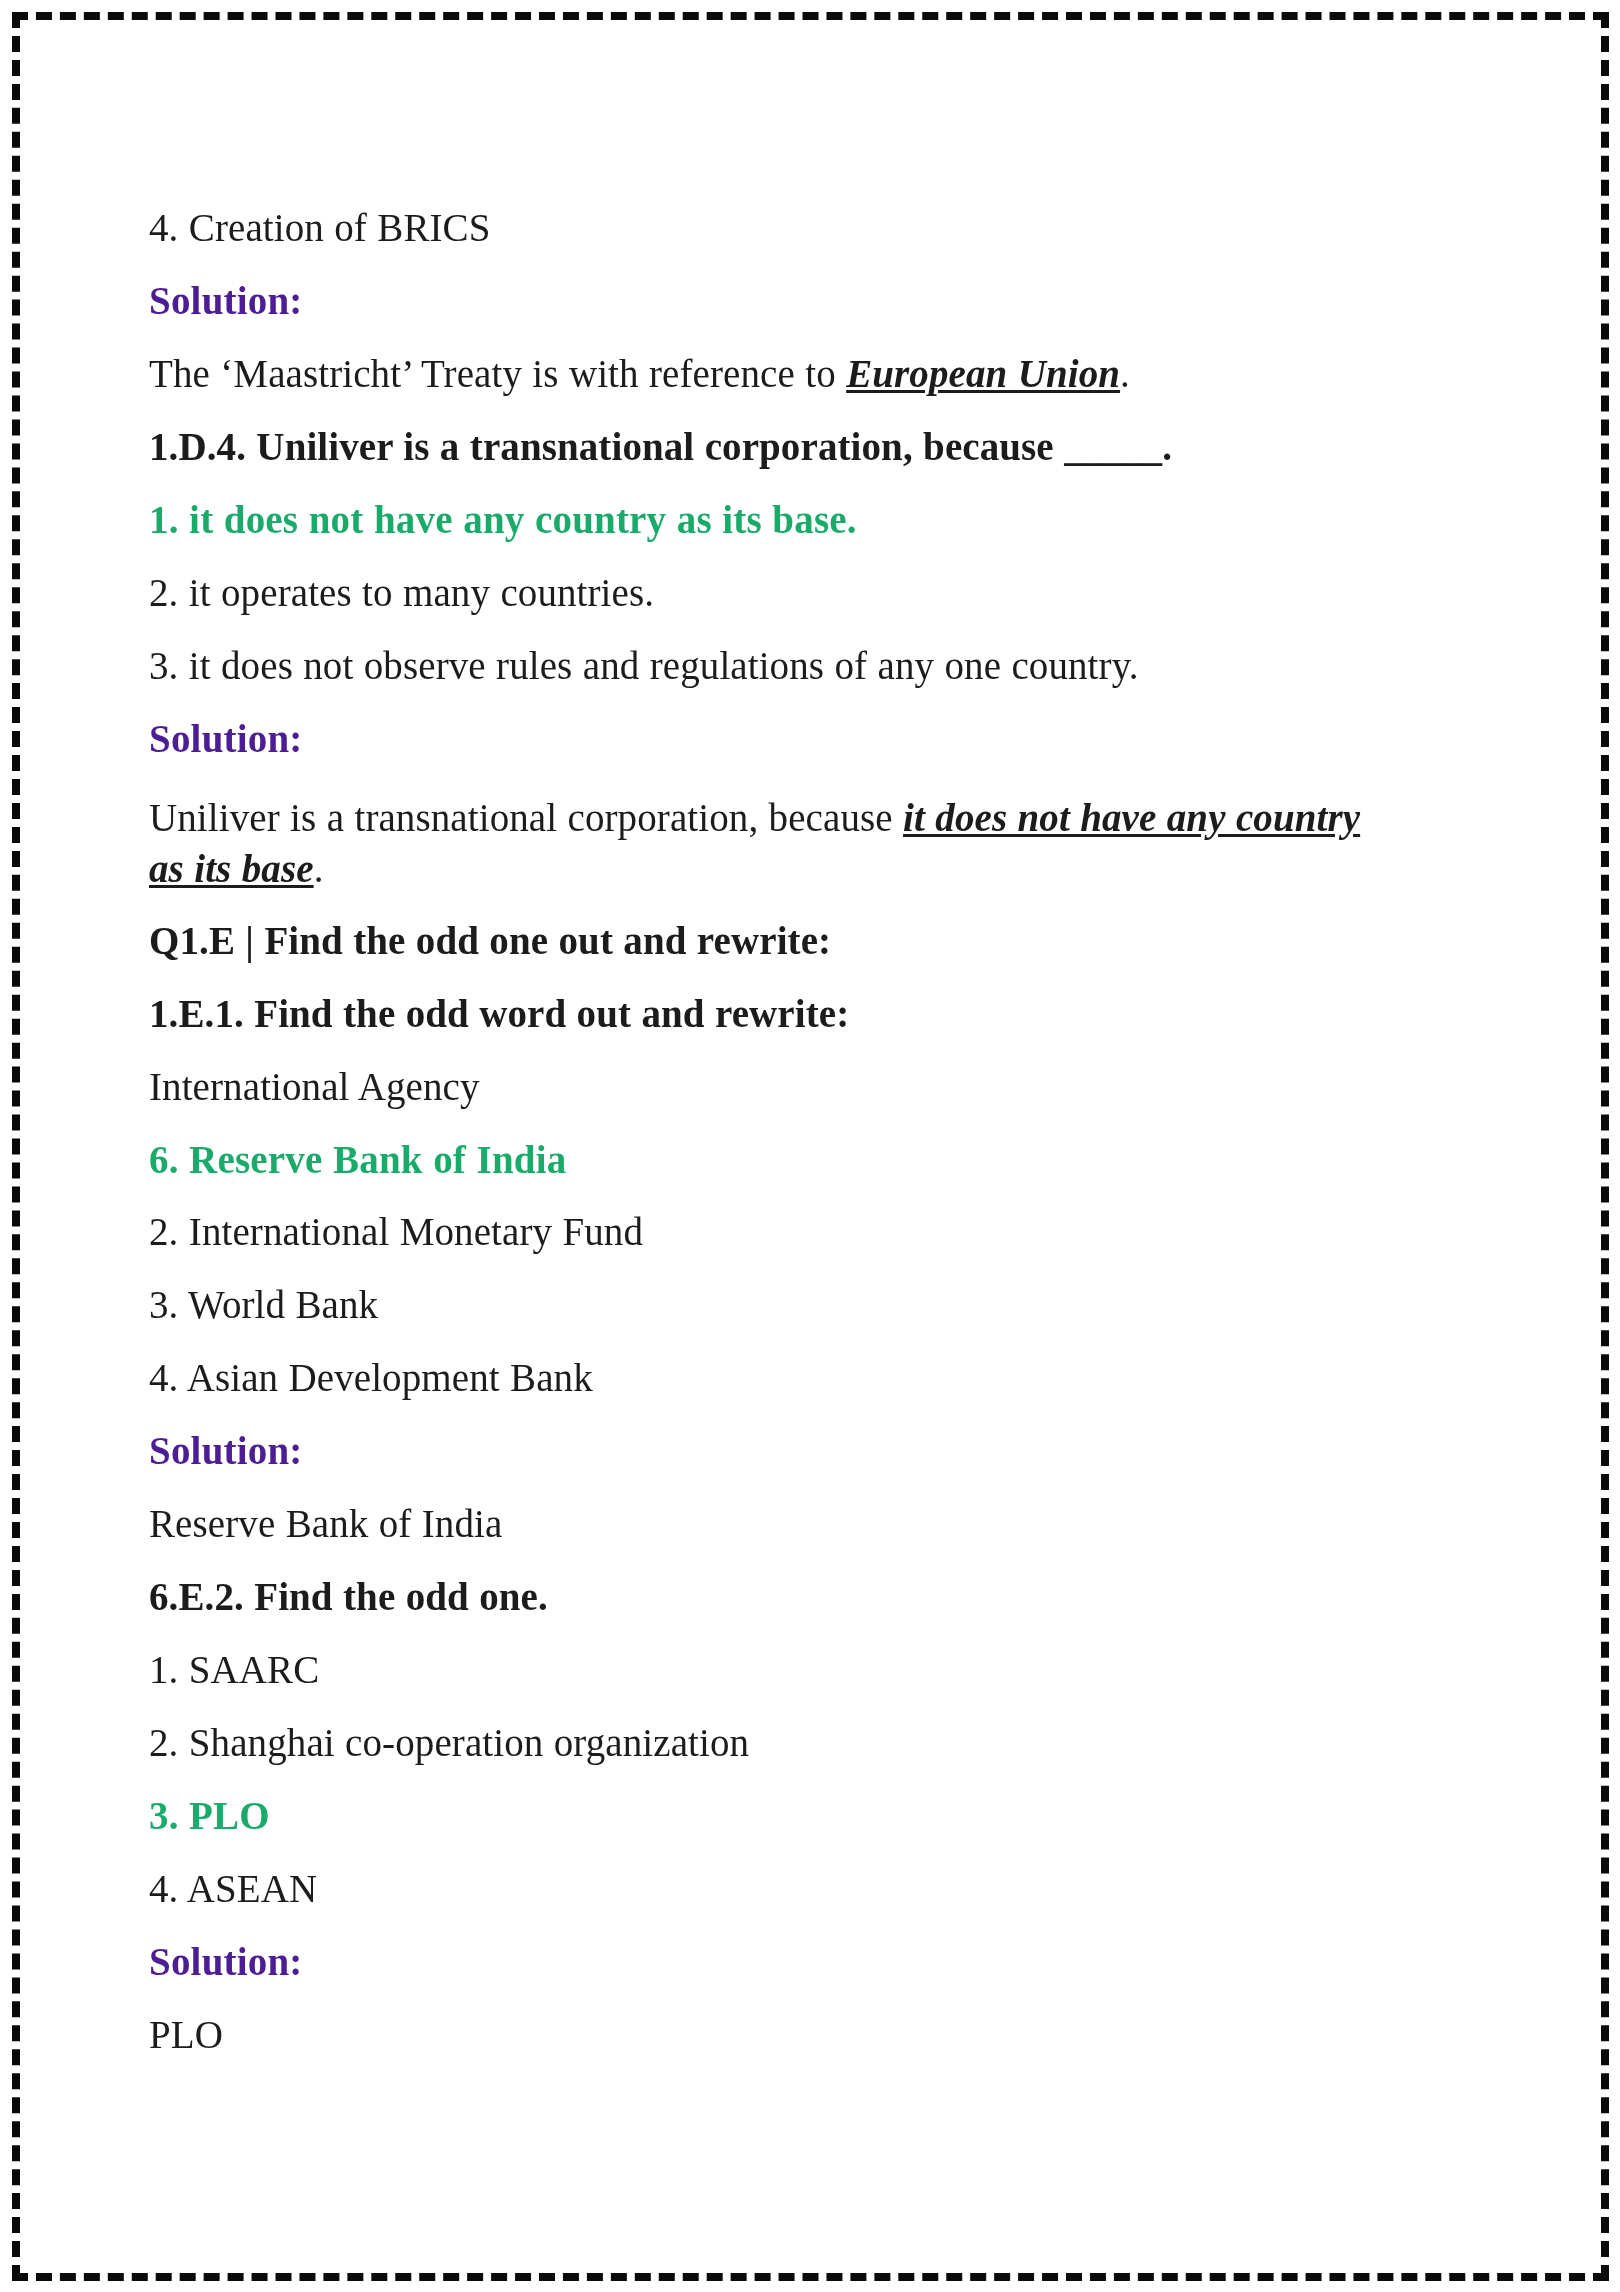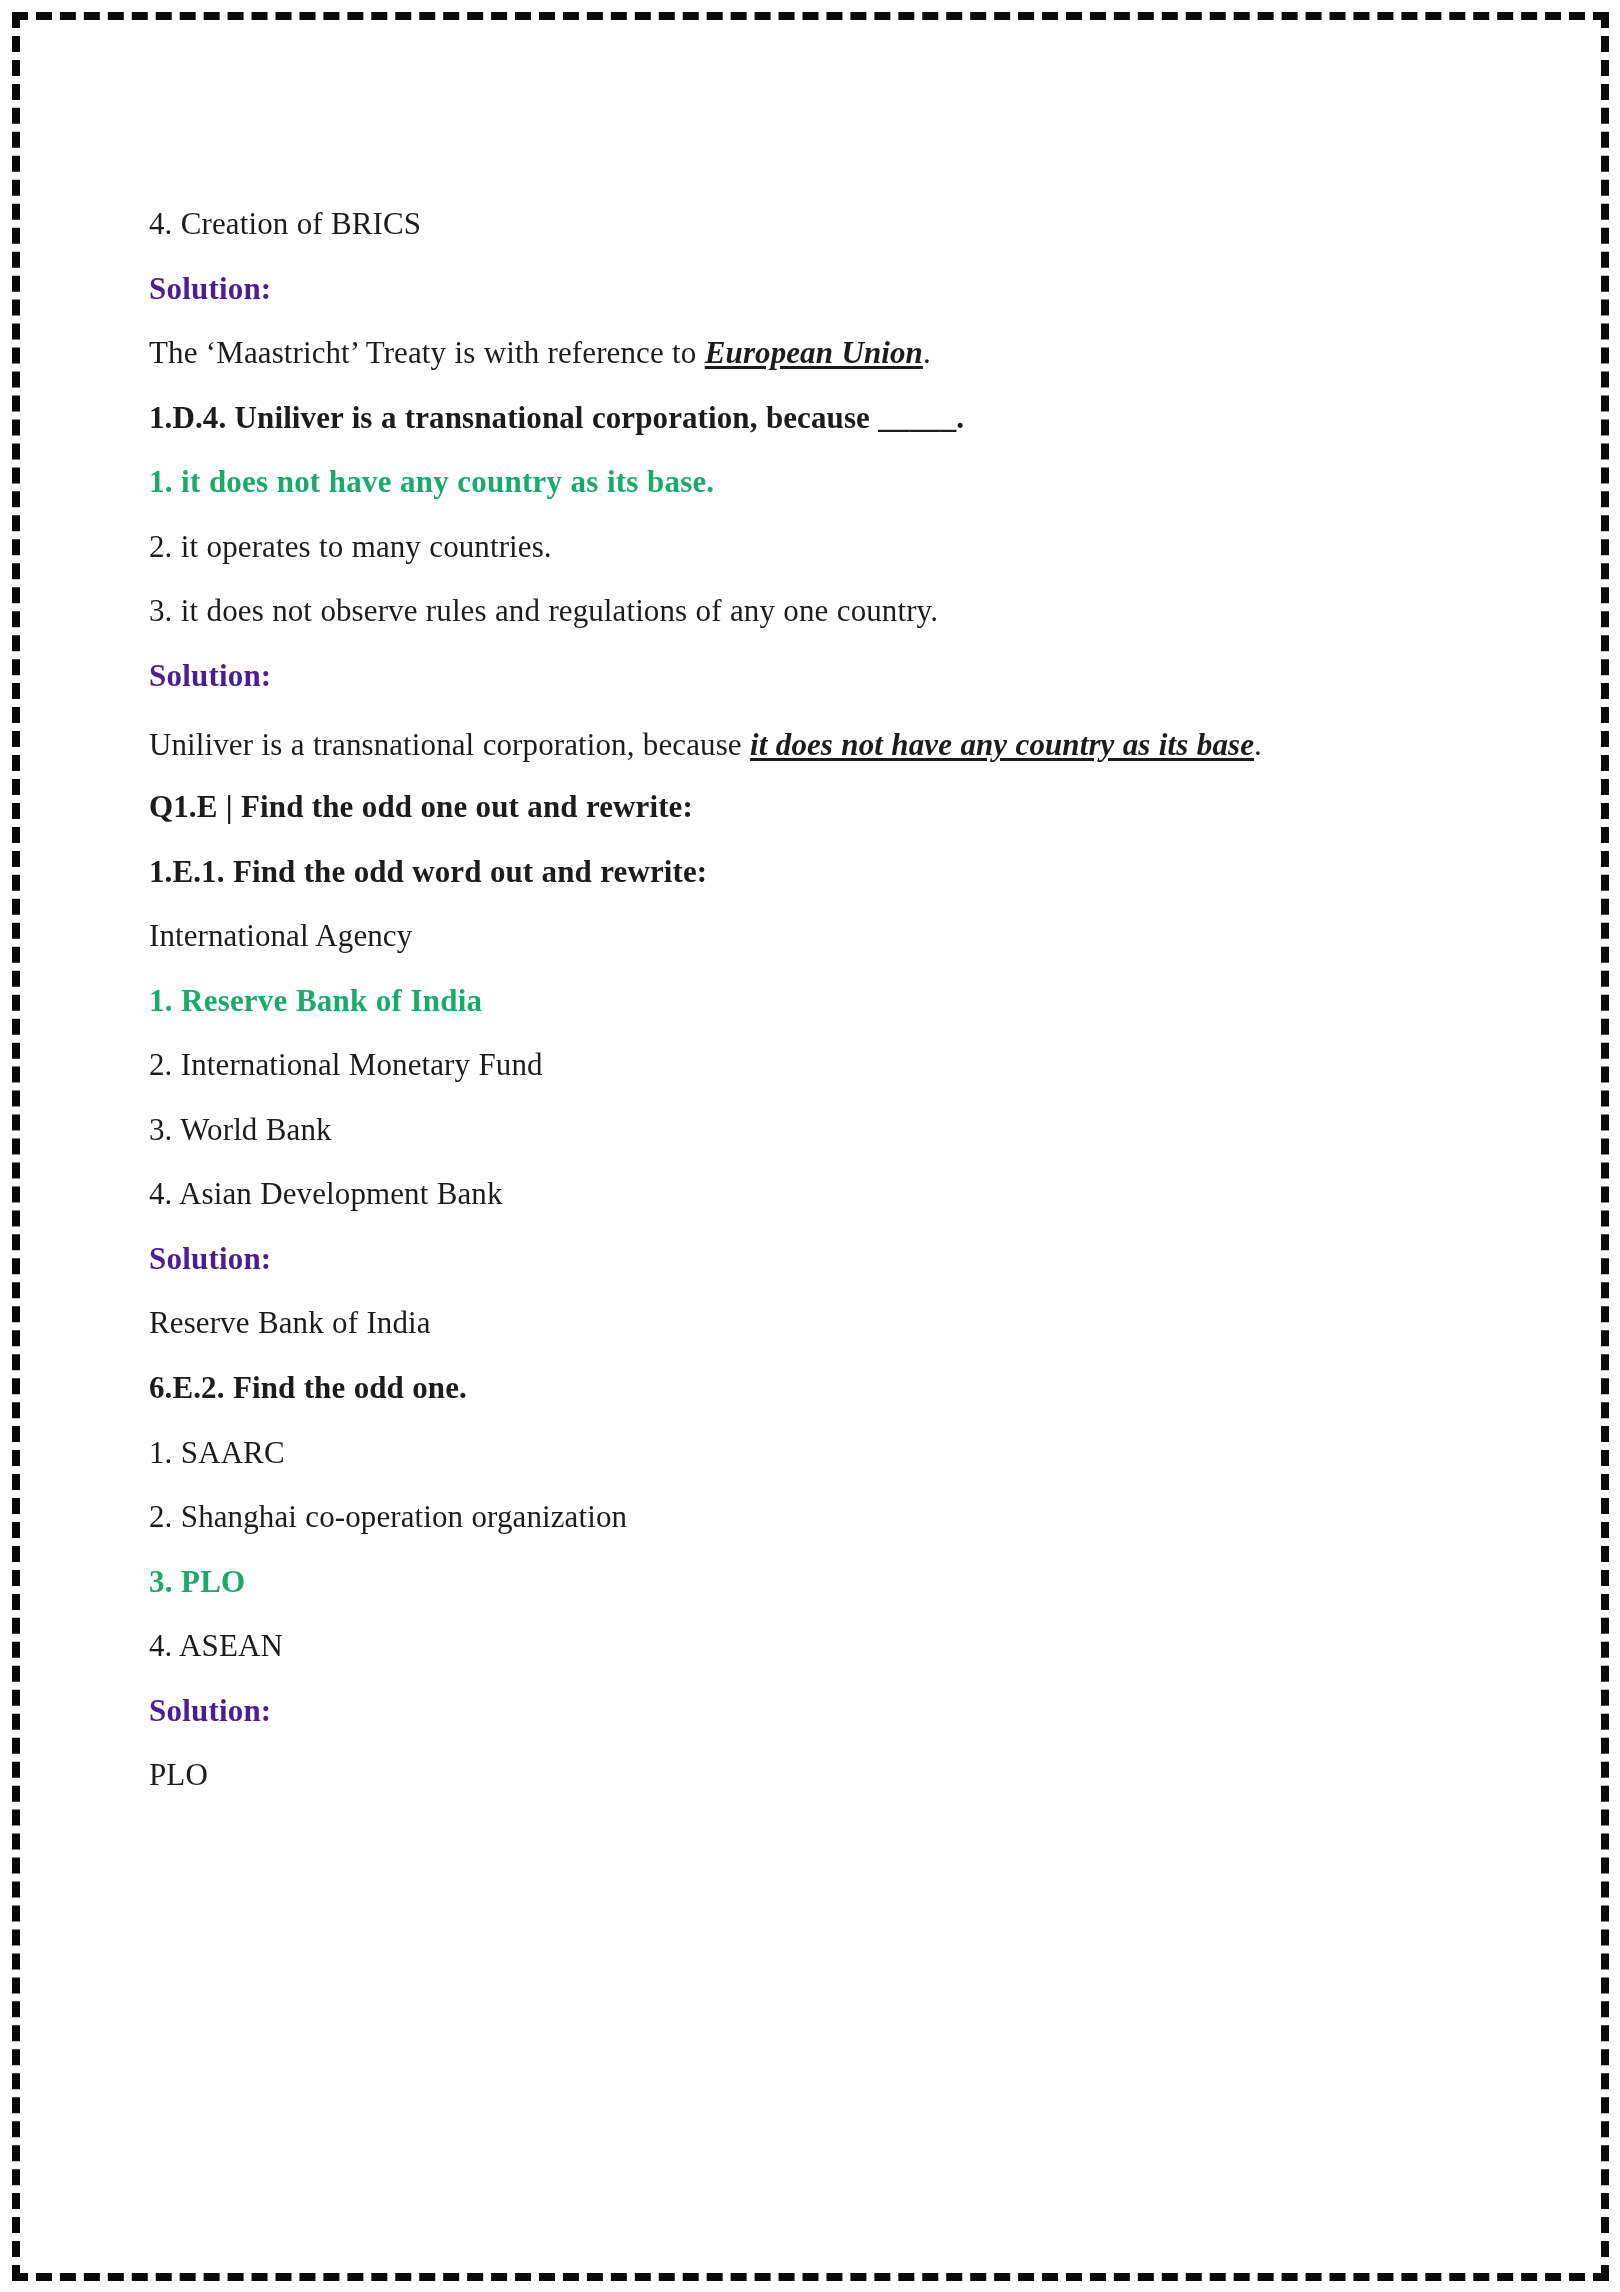--- a/index.html
+++ b/index.html
@@ -29,21 +29,21 @@
 
   
   #doc {
     position: absolute;
     left: 149px;
     top: 208px;
     width: 1247px;
   }
 
   .line {
-    font-size: 31px;
+    font-size: 39px;
     line-height: 1.05;
     color: #1c1c1c;
     margin: 0 0 32px 0;
     letter-spacing: 0.1px;
     word-spacing: 0.5px;
   }
 
   .bold      { font-weight: bold; }
   .solution  { color: #4c1d95; font-weight: bold; letter-spacing: 0.2px; }
   .answer    { color: #1aab6a; font-weight: bold; letter-spacing: 0.2px; }
@@ -88,21 +88,21 @@
   <p class="line wrap">
     <span>Uniliver is a transnational corporation, because </span><span class="u-bold">it does not have any country as its base</span><span>.</span>
   </p>
 
   <p class="line bold">Q1.E | Find the odd one out and rewrite:</p>
 
   <p class="line bold">1.E.1. Find the odd word out and rewrite:</p>
 
   <p class="line">International Agency</p>
 
-  <p class="line answer">1. Reserve Bank of India</p>
+  <p class="line answer">6. Reserve Bank of India</p>
 
   <p class="line">2. International Monetary Fund</p>
 
   <p class="line">3. World Bank</p>
 
   <p class="line">4. Asian Development Bank</p>
 
   <p class="line solution">Solution:</p>
 
   <p class="line">Reserve Bank of India</p>

